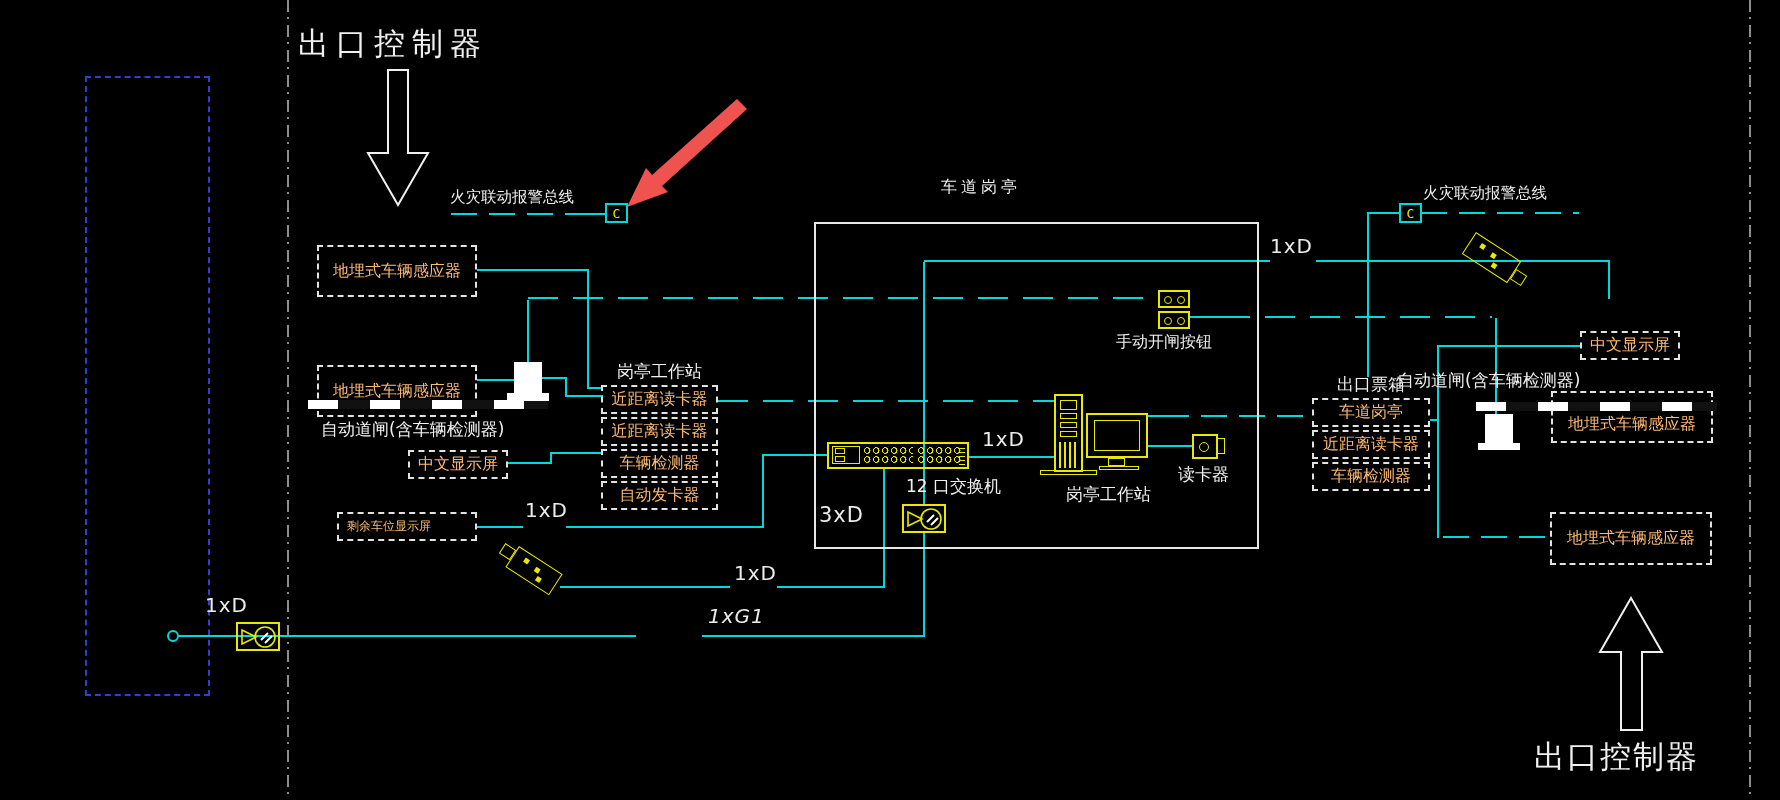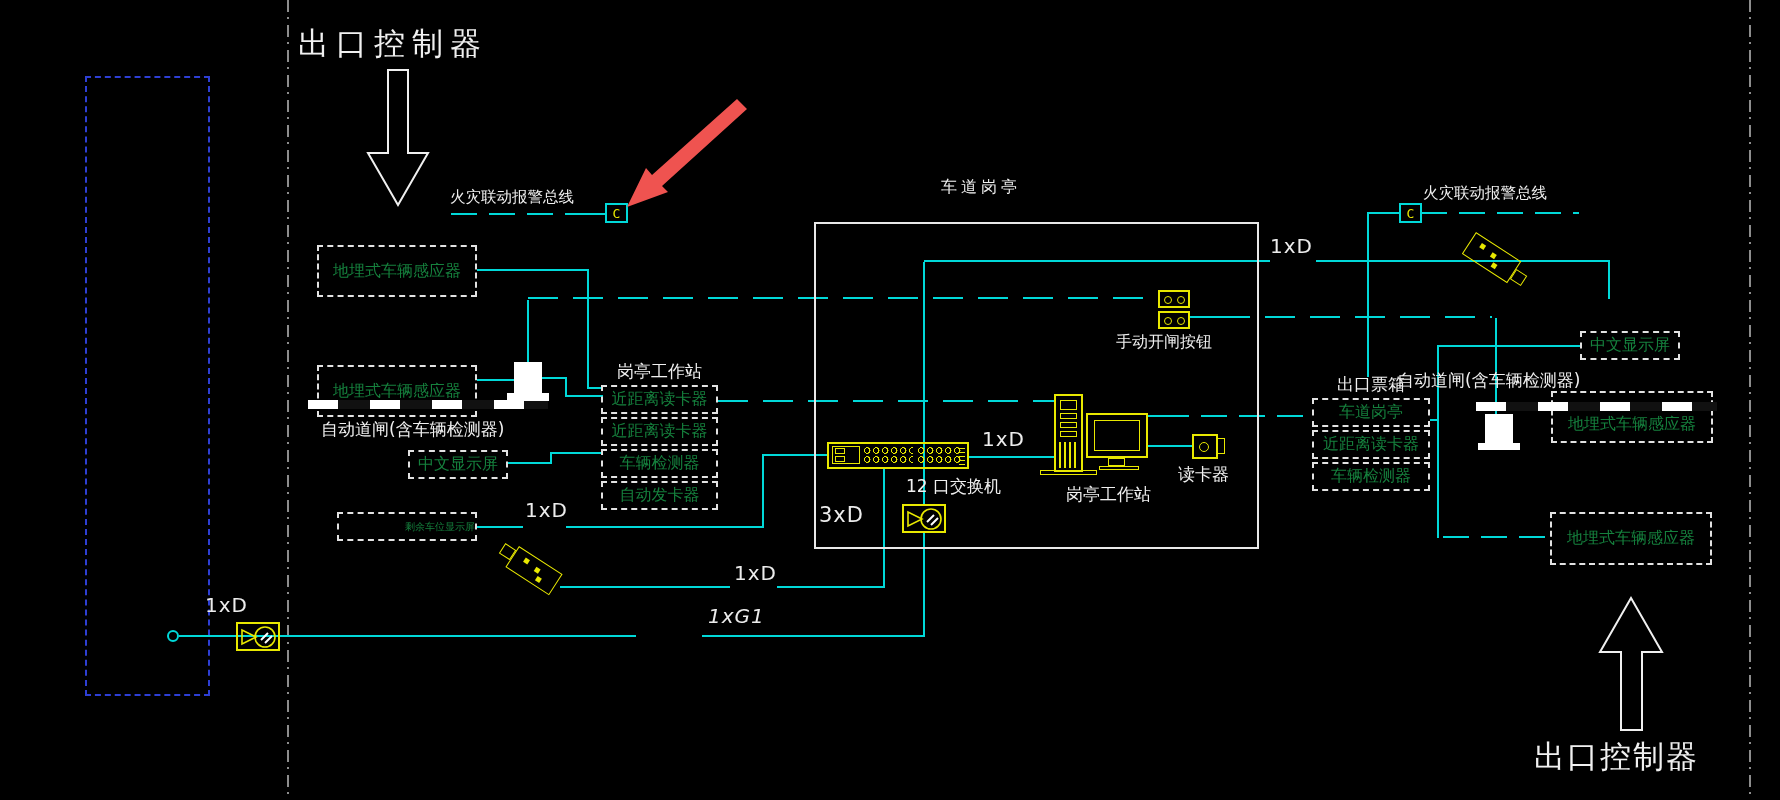--- a/index.html
+++ b/index.html
@@ -8,21 +8,21 @@
   .t{position:absolute;color:#f0f0f0;white-space:nowrap;line-height:1;font-weight:400;}
   .hl{position:absolute;height:2px;background:#00d9d9;}
   .vl{position:absolute;width:2px;background:#00d9d9;}
   .hdash{position:absolute;height:2px;
          background:repeating-linear-gradient(90deg,#00d9d9 0 30px,transparent 30px 45px);}
   .hdash-s{position:absolute;height:2px;
          background:repeating-linear-gradient(90deg,#00d9d9 0 26px,transparent 26px 38px);}
   .ddv{position:absolute;width:2px;top:0;height:800px;
        background:repeating-linear-gradient(180deg,#8d8d8d 0 12px,transparent 12px 17px,#8d8d8d 17px 19px,transparent 19px 25px);}
   .dbox{position:absolute;border:2px dashed #e2e2e2;box-sizing:border-box;
-        display:flex;align-items:center;justify-content:center;color:#15803d;}
+        display:flex;align-items:center;justify-content:center;color:#fdba74;}
   .wbox{position:absolute;background:#fff;}
   .ybord{position:absolute;border:2px solid #e8e800;box-sizing:border-box;}
   .wl{font-size:20px;color:#ececec;letter-spacing:1px;}
   .cbox{position:absolute;width:23px;height:20px;border:2px solid #00d9d9;box-sizing:border-box;
         display:flex;align-items:center;justify-content:center;
         color:#e8e800;font-family:"DejaVu Sans Mono",monospace;font-size:13px;line-height:1;}
   .circle{position:absolute;border:2px solid #e8e800;border-radius:50%;box-sizing:border-box;}
   .ports{position:absolute;
         background:radial-gradient(circle 3.4px at 4.2px 4.5px,transparent 2.2px,#e8e800 2.3px,#e8e800 3.2px,transparent 3.4px);
         background-size:9px 9px;background-repeat:repeat;}
@@ -105,21 +105,21 @@
 
   <div class="dbox" style="left:317px;top:245px;width:160px;height:52px;font-size:16px;">
     <span>地埋式车辆感应器</span>
     </div>
   <div class="dbox" style="left:317px;top:365px;width:160px;height:52px;font-size:16px;">
     <span>地埋式车辆感应器</span>
     </div>
   <div class="dbox" style="left:408px;top:450px;width:100px;height:29px;font-size:16px;">
     <span>中文显示屏</span>
     </div>
-  <div class="dbox" style="left:337px;top:512px;width:140px;height:29px;font-size:10px;justify-content:flex-end;padding-left:8px;">
+  <div class="dbox" style="left:337px;top:512px;width:140px;height:29px;font-size:12px;justify-content:flex-start;padding-left:8px;">
     <span>剩余车位显示屏</span>
     </div>
 
   <div class="t" style="left:601px;top:363px;width:117px;text-align:center;font-size:17px;">岗亭工作站</div>
   <div class="dbox" style="left:601px;top:385px;width:117px;height:29px;font-size:16px;">
     <span>近距离读卡器</span>
     </div>
   <div class="dbox" style="left:601px;top:417px;width:117px;height:29px;font-size:16px;">
     <span>近距离读卡器</span>
     </div>

